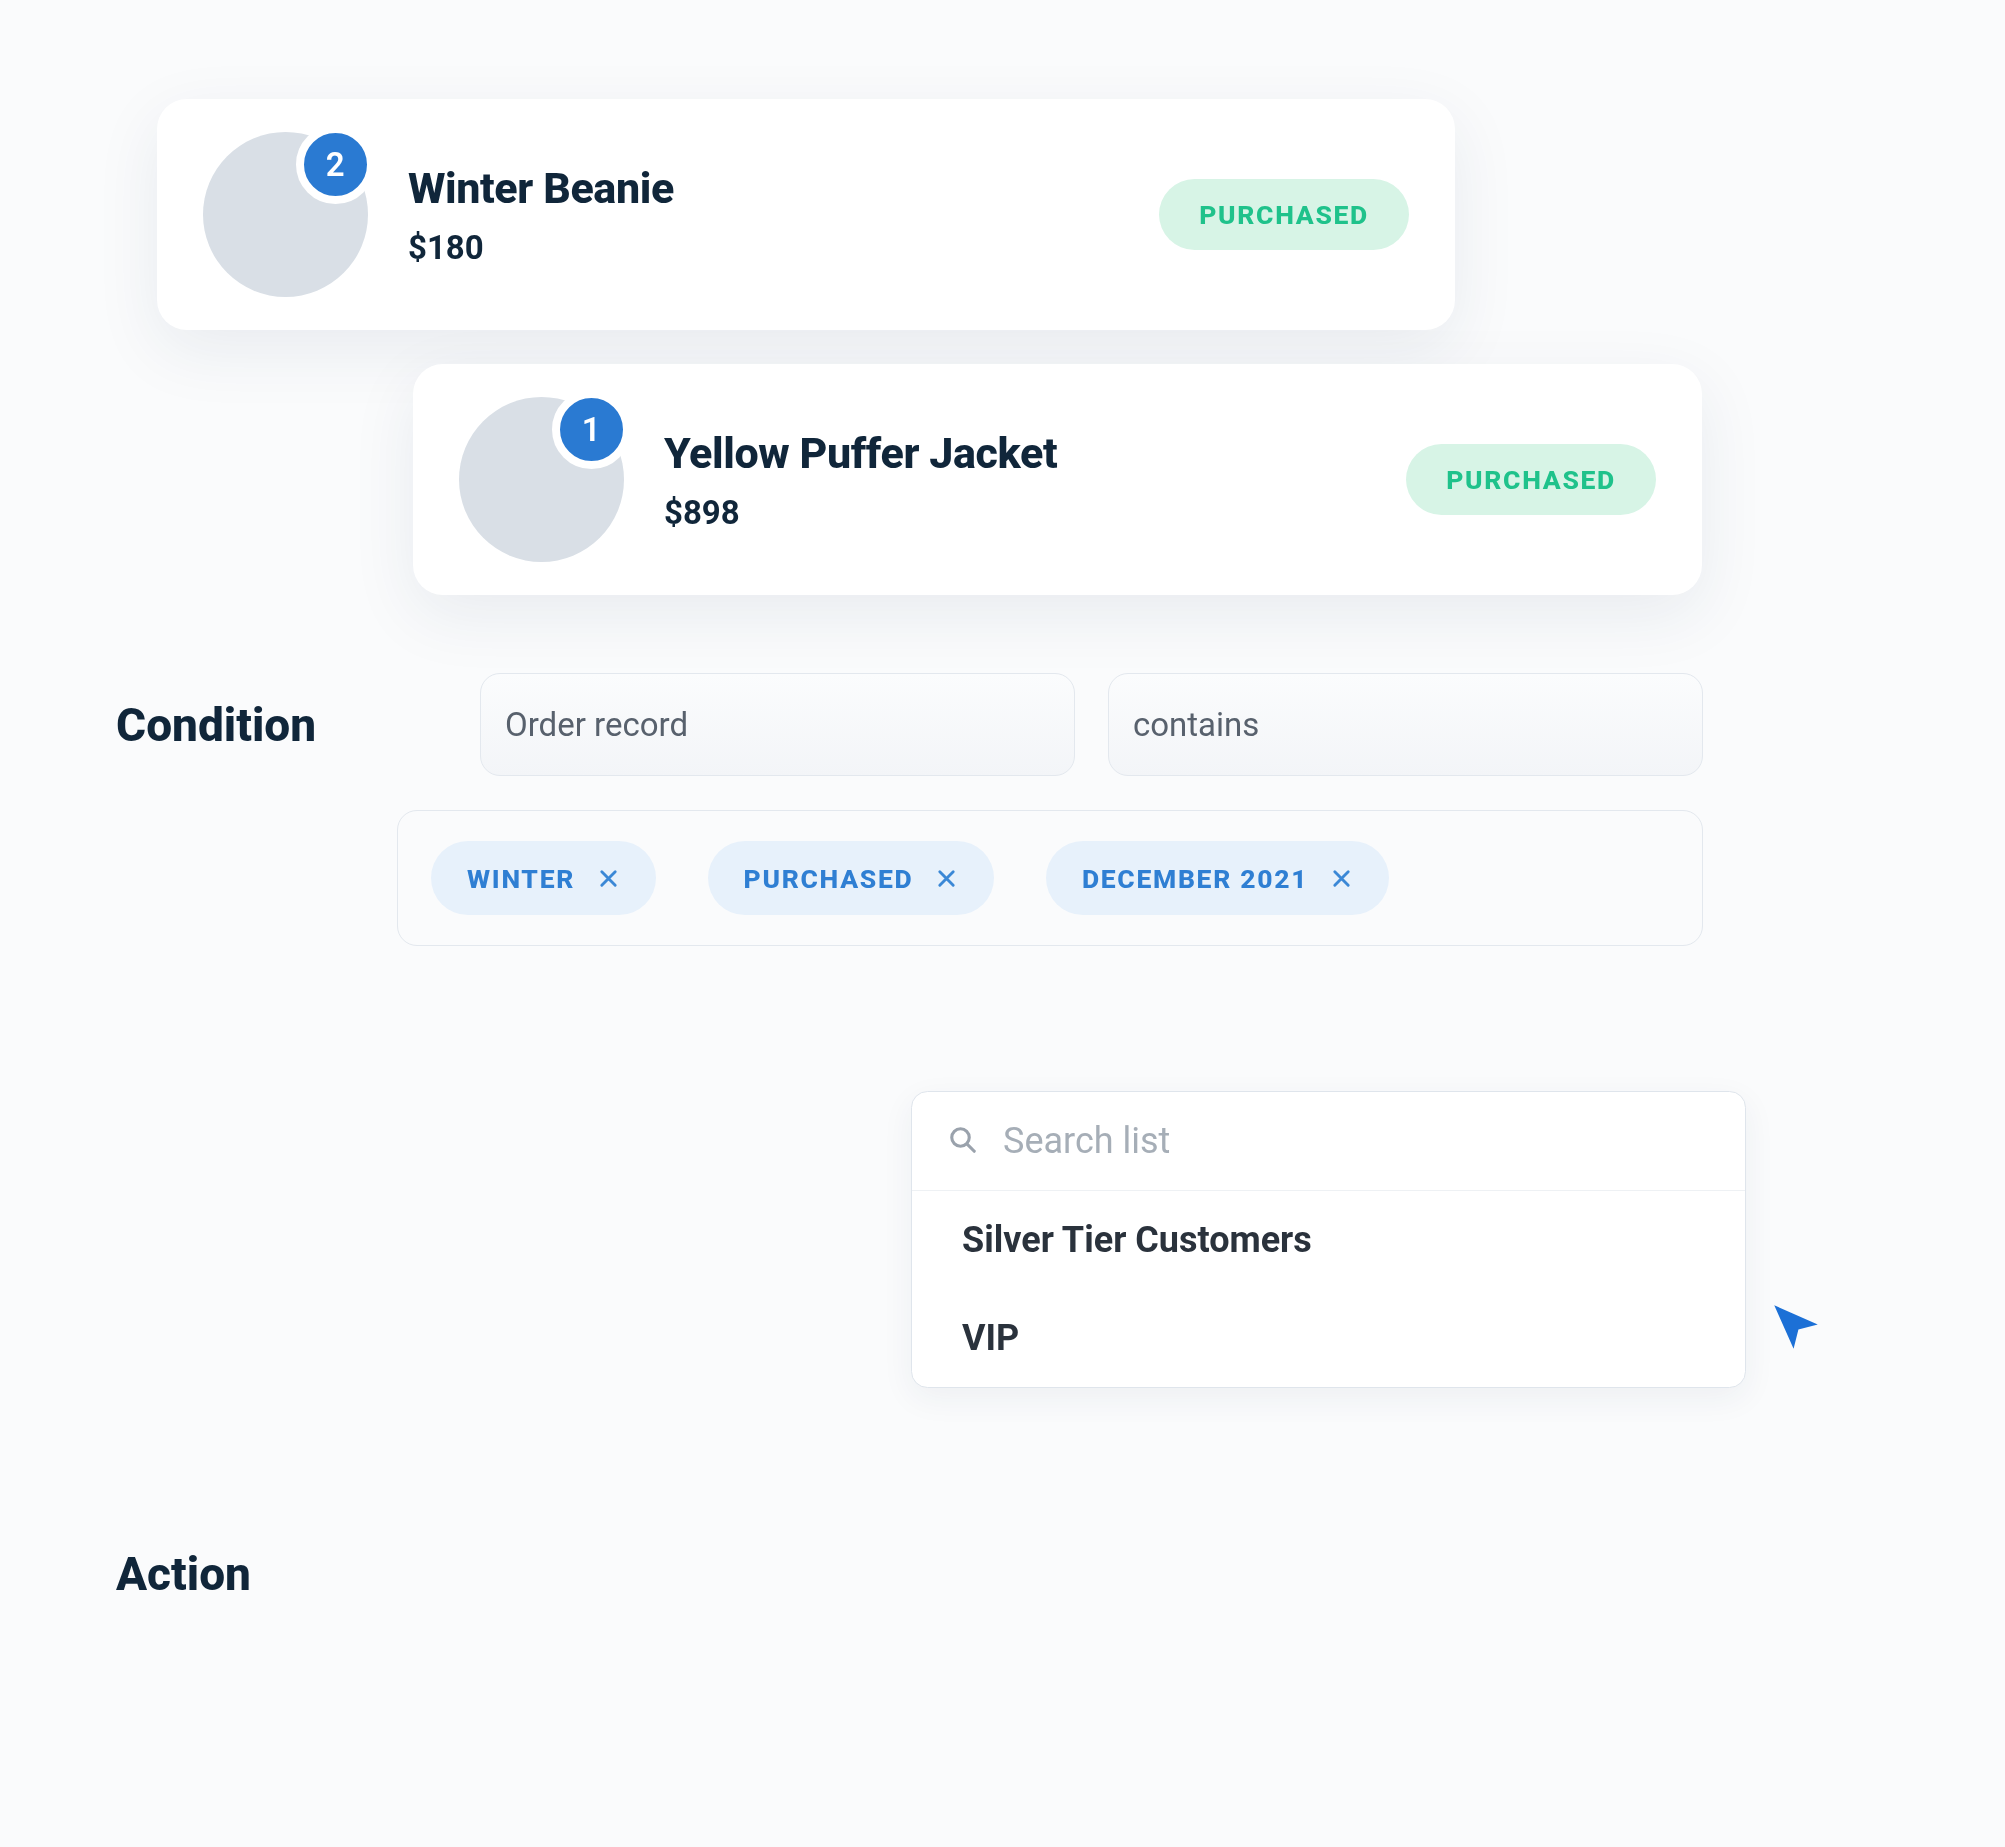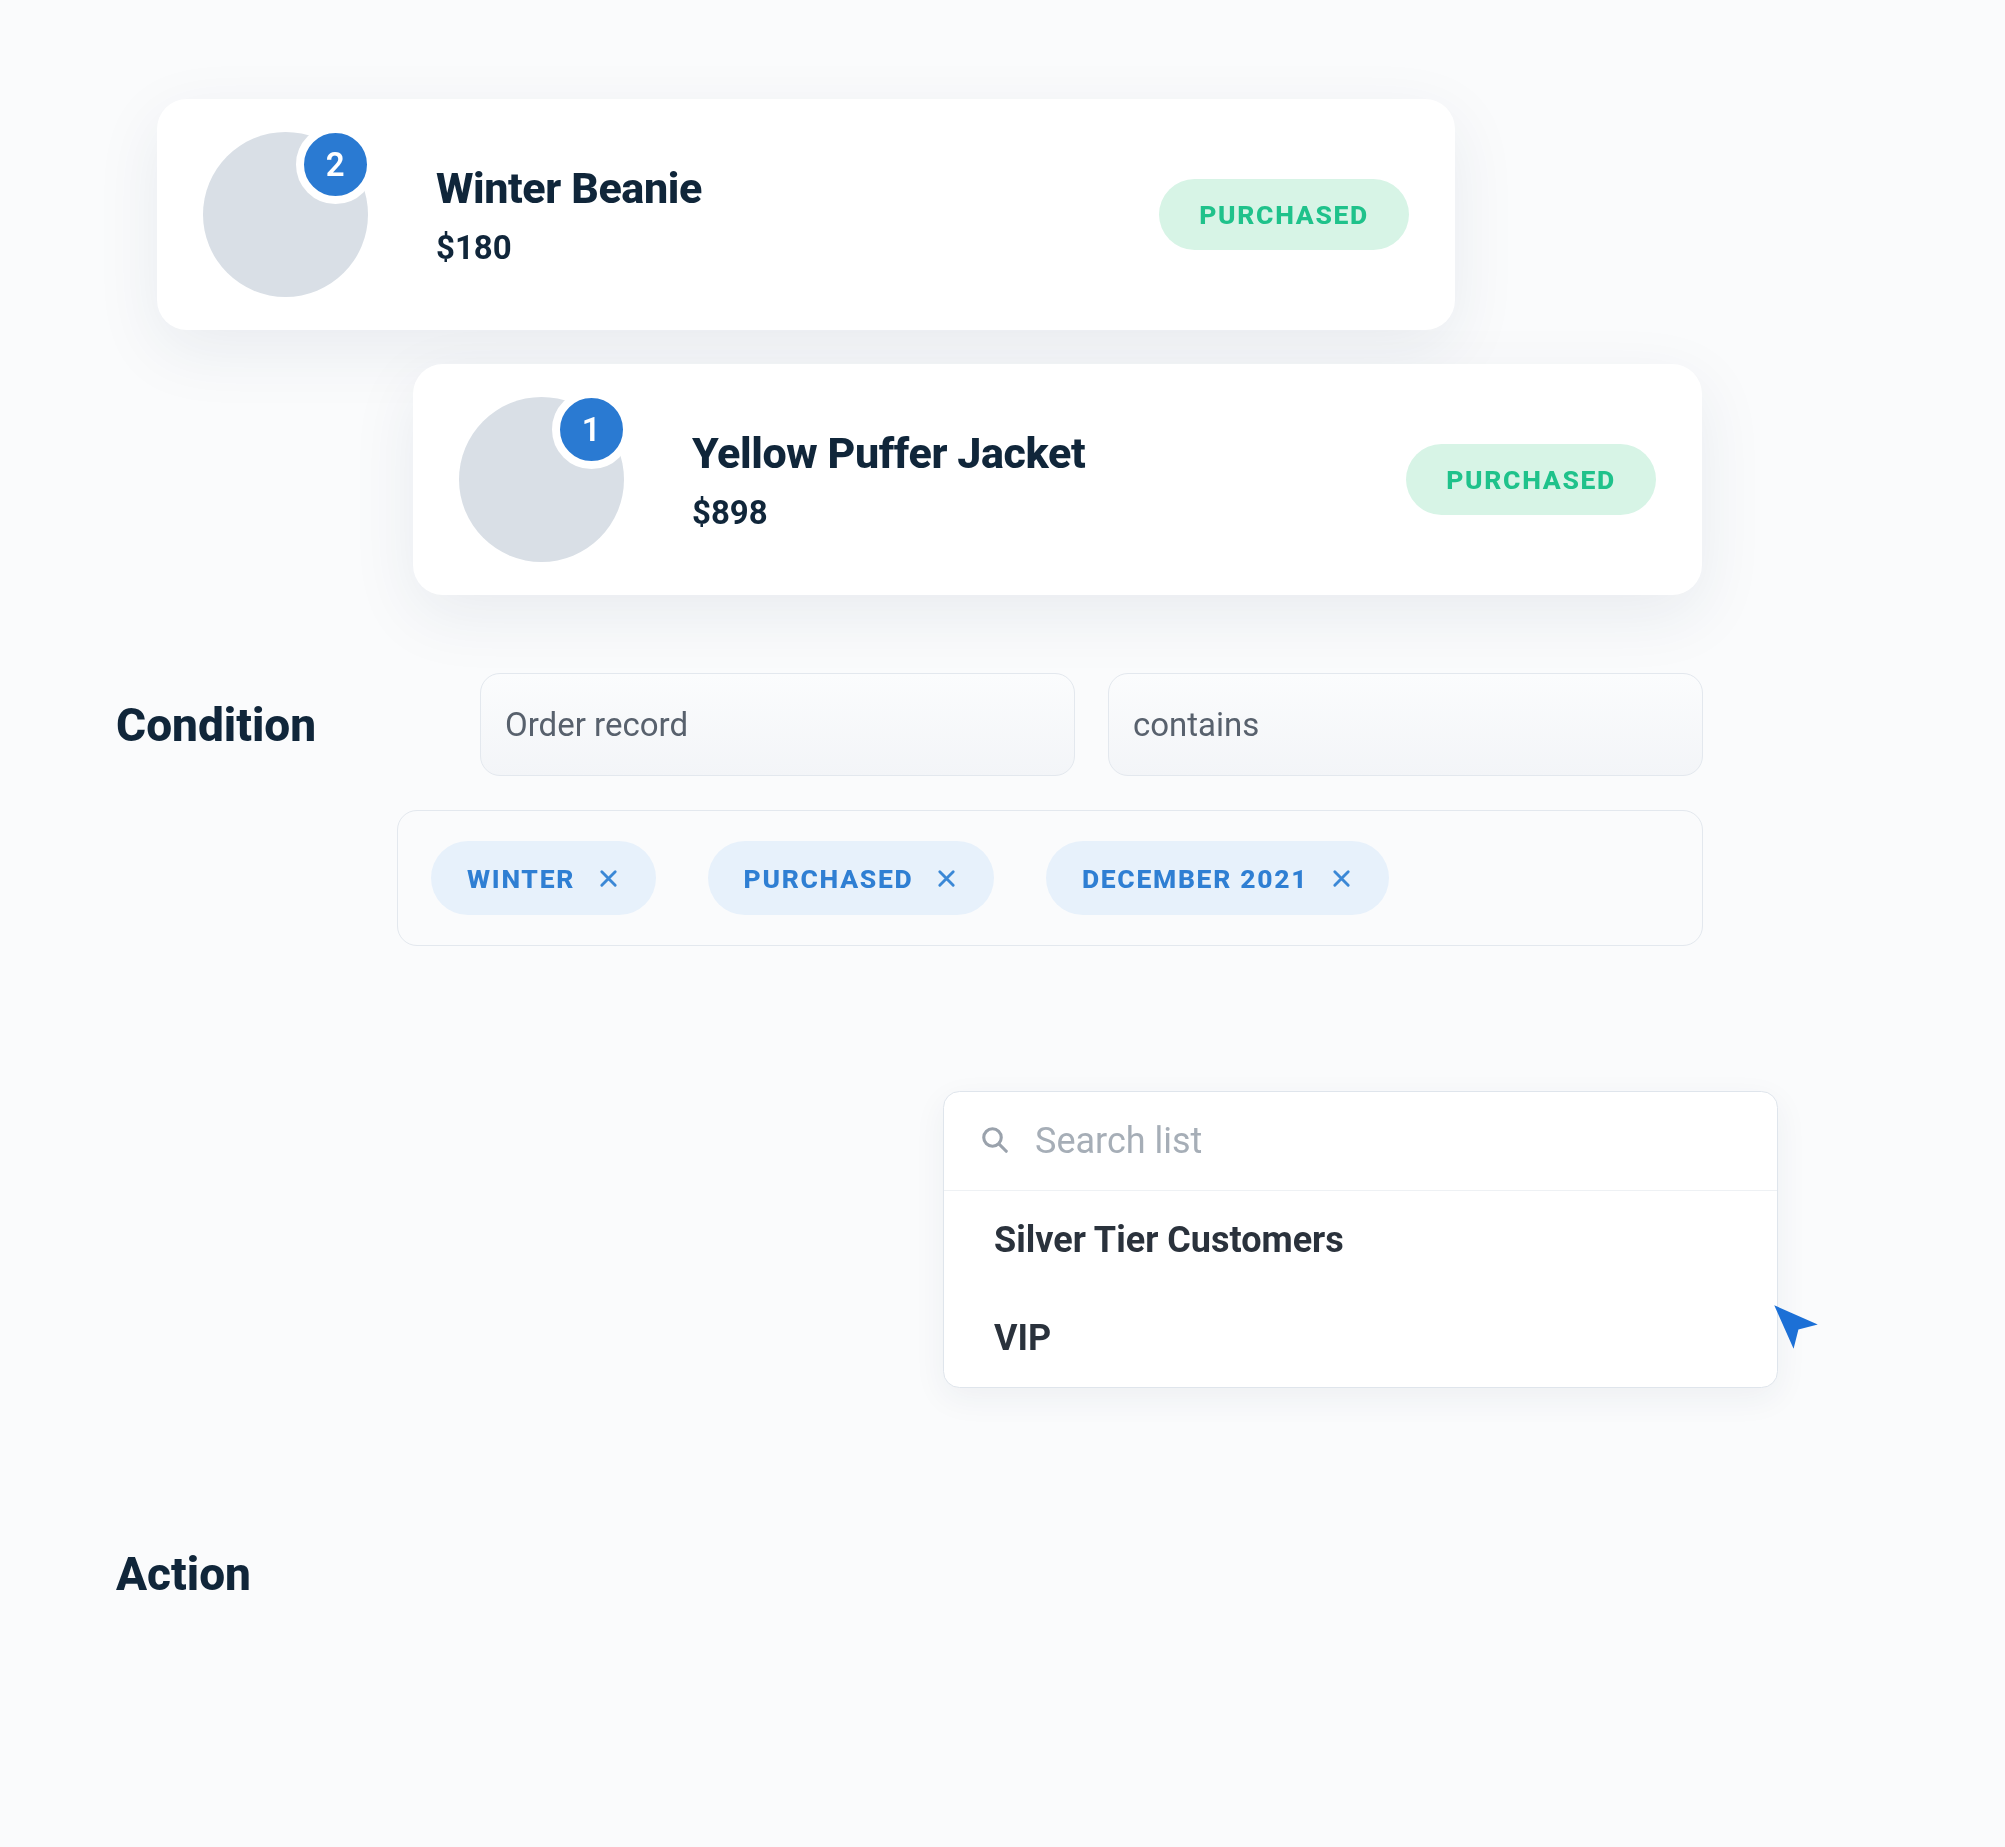--- a/index.html
+++ b/index.html
@@ -33,21 +33,21 @@
       width: 79px; height: 79px;
       border-radius: 50%;
       background: #2a7ad2;
       border: 8.3px solid #ffffff;
       color: #ffffff;
       font-size: 33px;
       font-weight: 600;
       display:flex;align-items:center;justify-content:center;
     }
 
-    .product-info { margin-left: 68px; flex: 1; }
+    .product-info { margin-left: 40px; flex: 1; }
     .product-name { font-size: 43px; font-weight: 800; color: #10263a; letter-spacing: -0.4px; }
     .product-price { font-size: 33px; font-weight: 700; color: #10263a; margin-top: 15px; }
 
     .status-pill {
       background: #d7f4e6;
       color: #1fc28b;
       font-weight: 800;
       font-size: 26.5px;
       letter-spacing: 1.7px;
       padding: 20px 40px;
@@ -89,21 +89,21 @@
       letter-spacing: 1.7px;
       padding: 21.5px 36px;
       border-radius: 826px;
       gap: 21.5px;
     }
     .tag-x { font-weight: 400; font-size: 25px; color:#3b88d6;}
     .tag-x svg{width:23px;height:23px;display:block;}
 
     .dropdown {
       position: absolute;
-      top: 1091px; left: 943px;
+      top: 1091px; left: 911px;
       width: 835px;
       background:#fff;
       border: 1.7px solid #dfe5ec;
       border-radius: 16.5px;
       box-shadow: 0 10px 33px rgba(30,50,90,0.06);
       overflow:hidden;
     }
     .dd-search { display:flex; align-items:center; padding: 28px 36px; gap: 25px; border-bottom: 1.7px solid #eef1f4; color:#99a2ac;}
     .dd-search input{ border:none; outline:none; font-size:36px; color:#333; flex:1; background:transparent;}
     .dd-search input::placeholder{color:#a6aeb7;}

